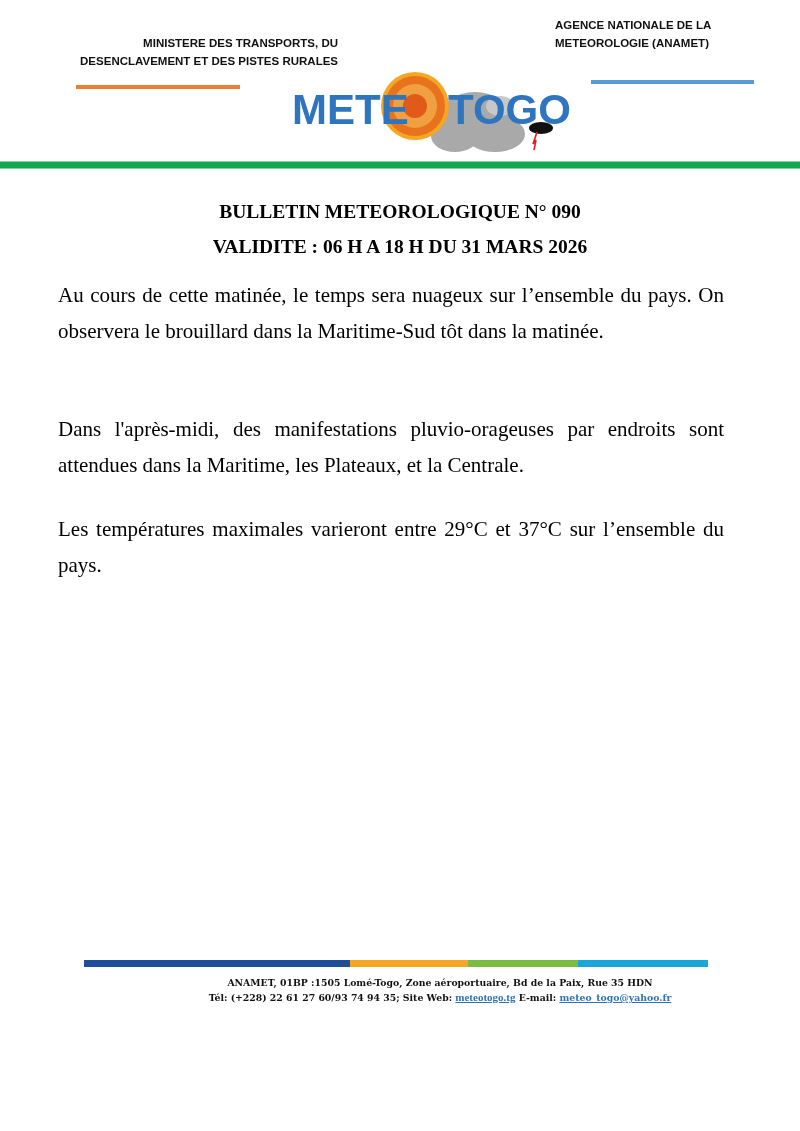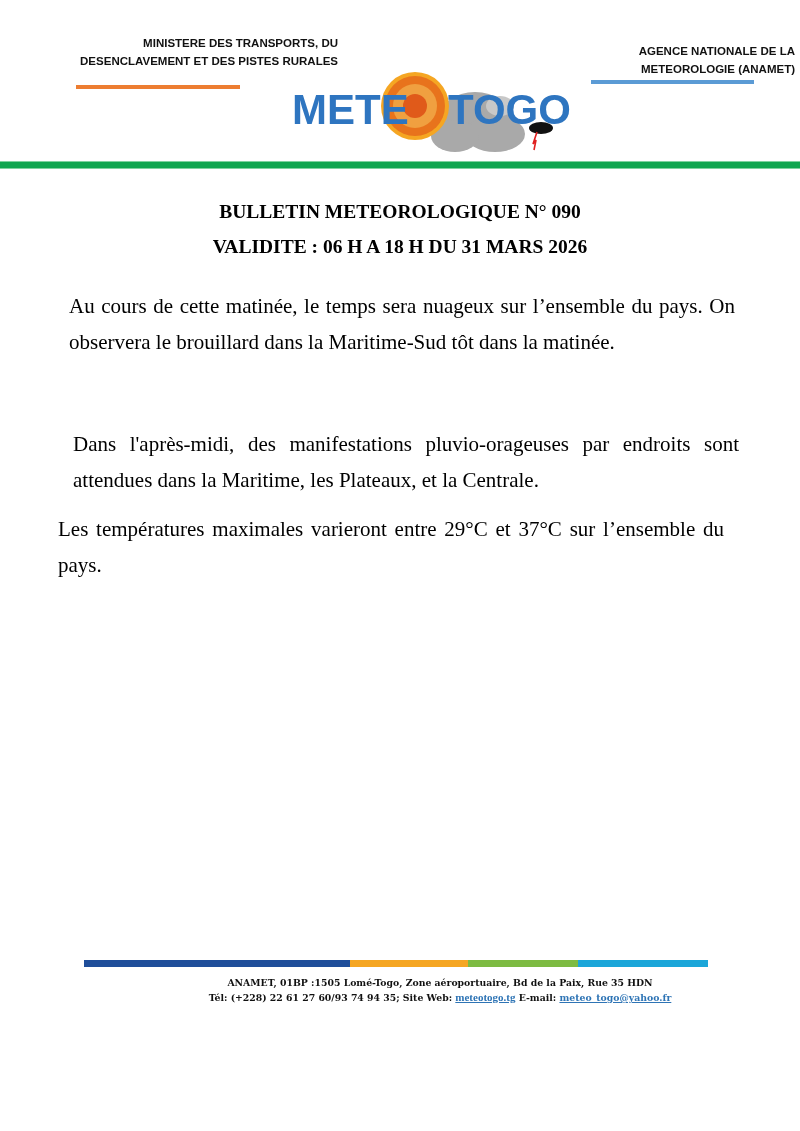--- a/index.html
+++ b/index.html
@@ -1,18 +1,18 @@
 <!DOCTYPE html>
 <html><head>
 <meta charset="utf-8">
 <style>
   html, body { margin:0; padding:0; background:#ffffff; }
   body { width:800px; height:1131px; position:relative; overflow:hidden; font-family:"Liberation Serif", serif; color:#000; }
   .hdr-left { position:absolute; left:20px; top:34px; width:318px; text-align:right; font-family:"Liberation Sans", sans-serif; font-weight:bold; font-size:11.5px; line-height:18px; color:#111; }
-  .hdr-right { position:absolute; left:555px; top:42px; width:240px; text-align:right; font-family:"Liberation Sans", sans-serif; font-weight:bold; font-size:11.5px; line-height:18px; color:#111; }
+  .hdr-right { position:absolute; left:555px; top:16px; width:240px; text-align:left; font-family:"Liberation Sans", sans-serif; font-weight:bold; font-size:11.5px; line-height:18px; color:#111; }
   .rule-orange { position:absolute; left:76px; top:85px; width:164px; height:4px; background:#ED7D31; }
   .rule-blue { position:absolute; left:591px; top:80px; width:163px; height:4px; background:#5B9BD5; }
   .green-rule { position:absolute; left:0; top:161px; width:800px; height:6px; background:#11A650; border-top:1px solid #7fd39f; border-bottom:1px solid #7fd39f; }
   .logo { position:absolute; left:290px; top:66px; width:310px; height:92px; }
   .title { position:absolute; left:0; width:800px; text-align:center; font-weight:bold; font-size:19.5px; text-decoration-thickness:1.5px; text-underline-offset:3px; }
   .t1 { top:201px; }
   .t2 { top:236px; }
   .para { position:absolute; left:58px; width:666px; font-size:21px; line-height:36px; text-align:justify; }
   .p1 { top:277px; }
   .p2 { top:411px; }
@@ -66,22 +66,22 @@
     <text x="2" y="58" font-family="Liberation Sans, sans-serif" font-weight="bold" font-size="42" fill="#2E75C0">METE</text>
     <text x="158" y="58" font-family="Liberation Sans, sans-serif" font-weight="bold" font-size="42" fill="#2E75C0">TOGO</text>
   </svg>
 </div>
 
 <div class="green-rule"></div>
 
 <div class="title t1">BULLETIN METEOROLOGIQUE N° 090</div>
 <div class="title t2">VALIDITE : 06 H A 18 H DU 31 MARS 2026</div>
 
-<p class="para p1" style="margin:11px">Au cours de cette matinée, le temps sera nuageux sur l’ensemble du pays. On observera le brouillard dans la Maritime-Sud tôt dans la matinée.</p>
-<p class="para p2" style="margin:15px">Dans l'après-midi, des manifestations pluvio-orageuses par endroits sont attendues dans la Maritime, les Plateaux, et la Centrale.</p>
+<p class="para p1" style="margin:0">Au cours de cette matinée, le temps sera nuageux sur l’ensemble du pays. On observera le brouillard dans la Maritime-Sud tôt dans la matinée.</p>
+<p class="para p2" style="margin:0">Dans l'après-midi, des manifestations pluvio-orageuses par endroits sont attendues dans la Maritime, les Plateaux, et la Centrale.</p>
 <p class="para p3" style="margin:0">Les températures maximales varieront entre 29°C et 37°C sur l’ensemble du pays.</p>
 
 <div class="footbar fb1"></div>
 <div class="footbar fb2"></div>
 <div class="footbar fb3"></div>
 <div class="footbar fb4"></div>
 
 <div class="foot f1">ANAMET, 01BP :1505 Lomé-Togo, Zone aéroportuaire, Bd de la Paix, Rue 35 HDN</div>
 <div class="foot f2">
   <span>Tél: (+228) 22 61 27 60/93 74 94 35; Site Web: </span><a class="link-plain">meteotogo.tg</a><span> E-mail: </span><a class="link-bold">meteo_togo@yahoo.fr</a>

